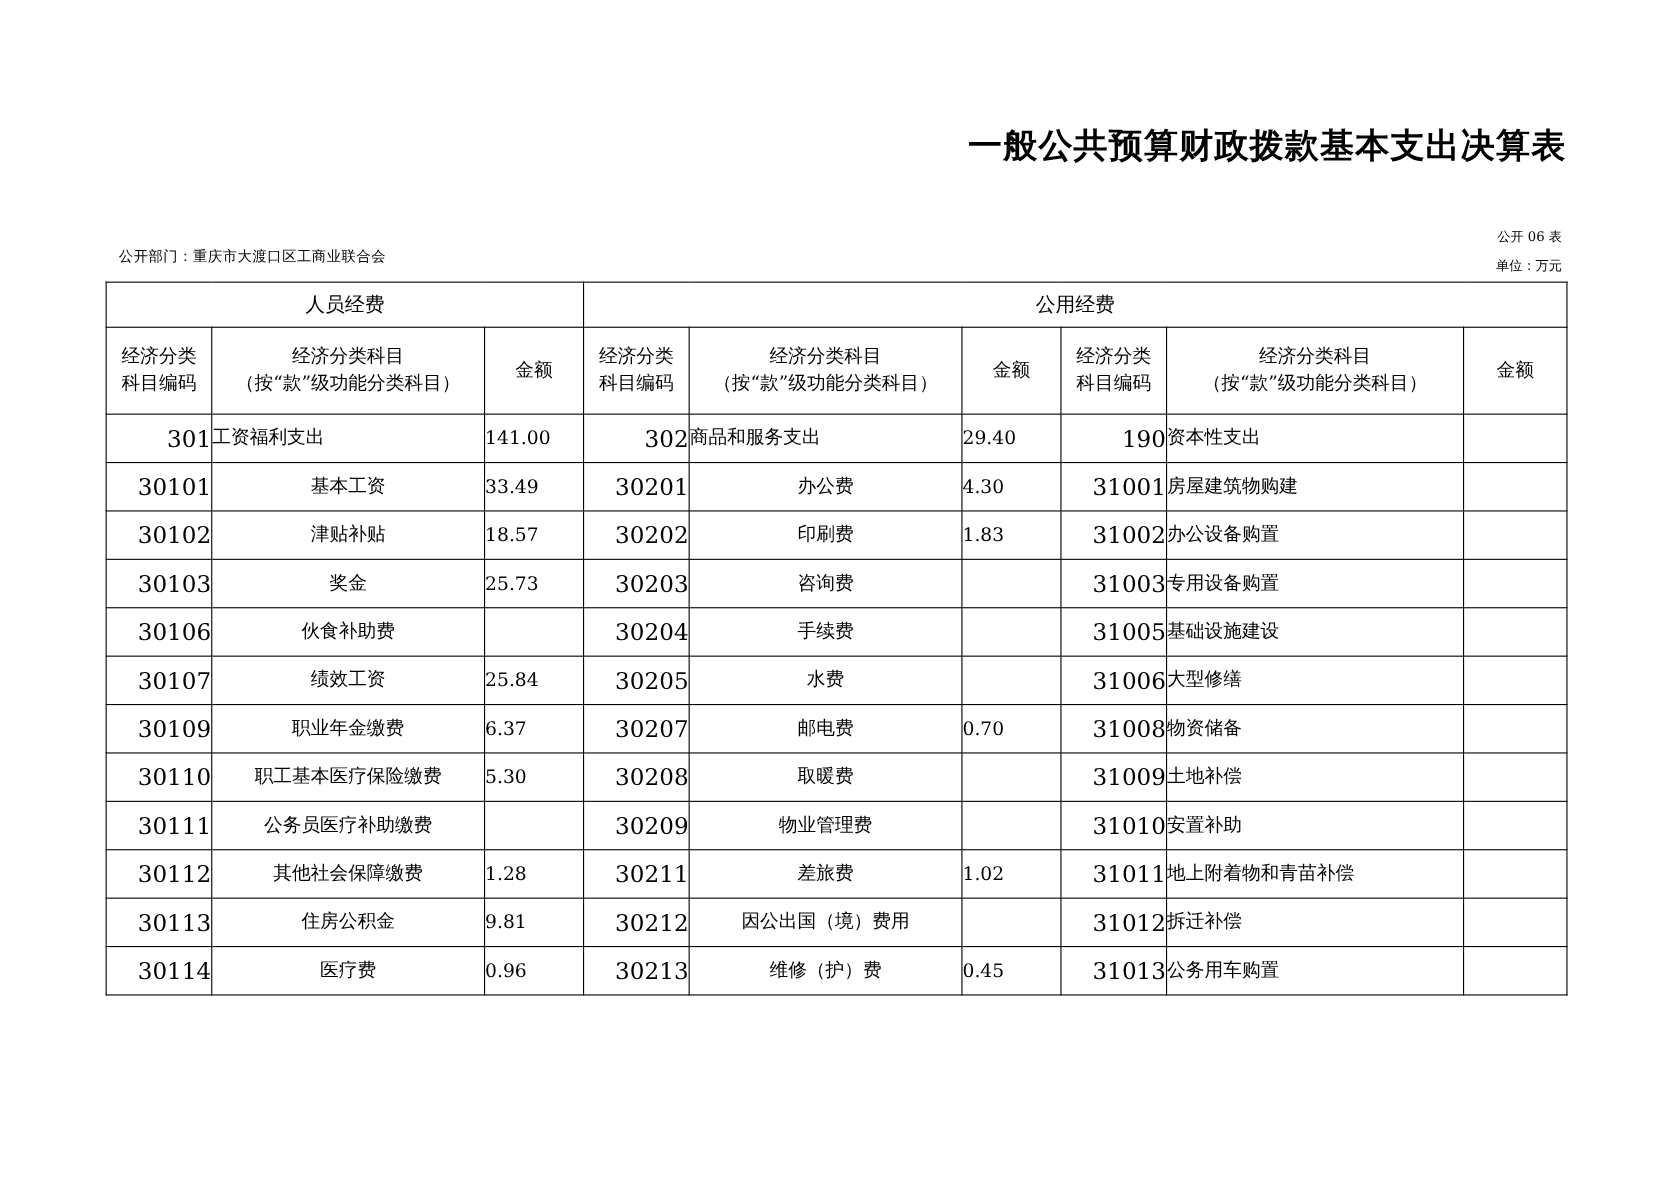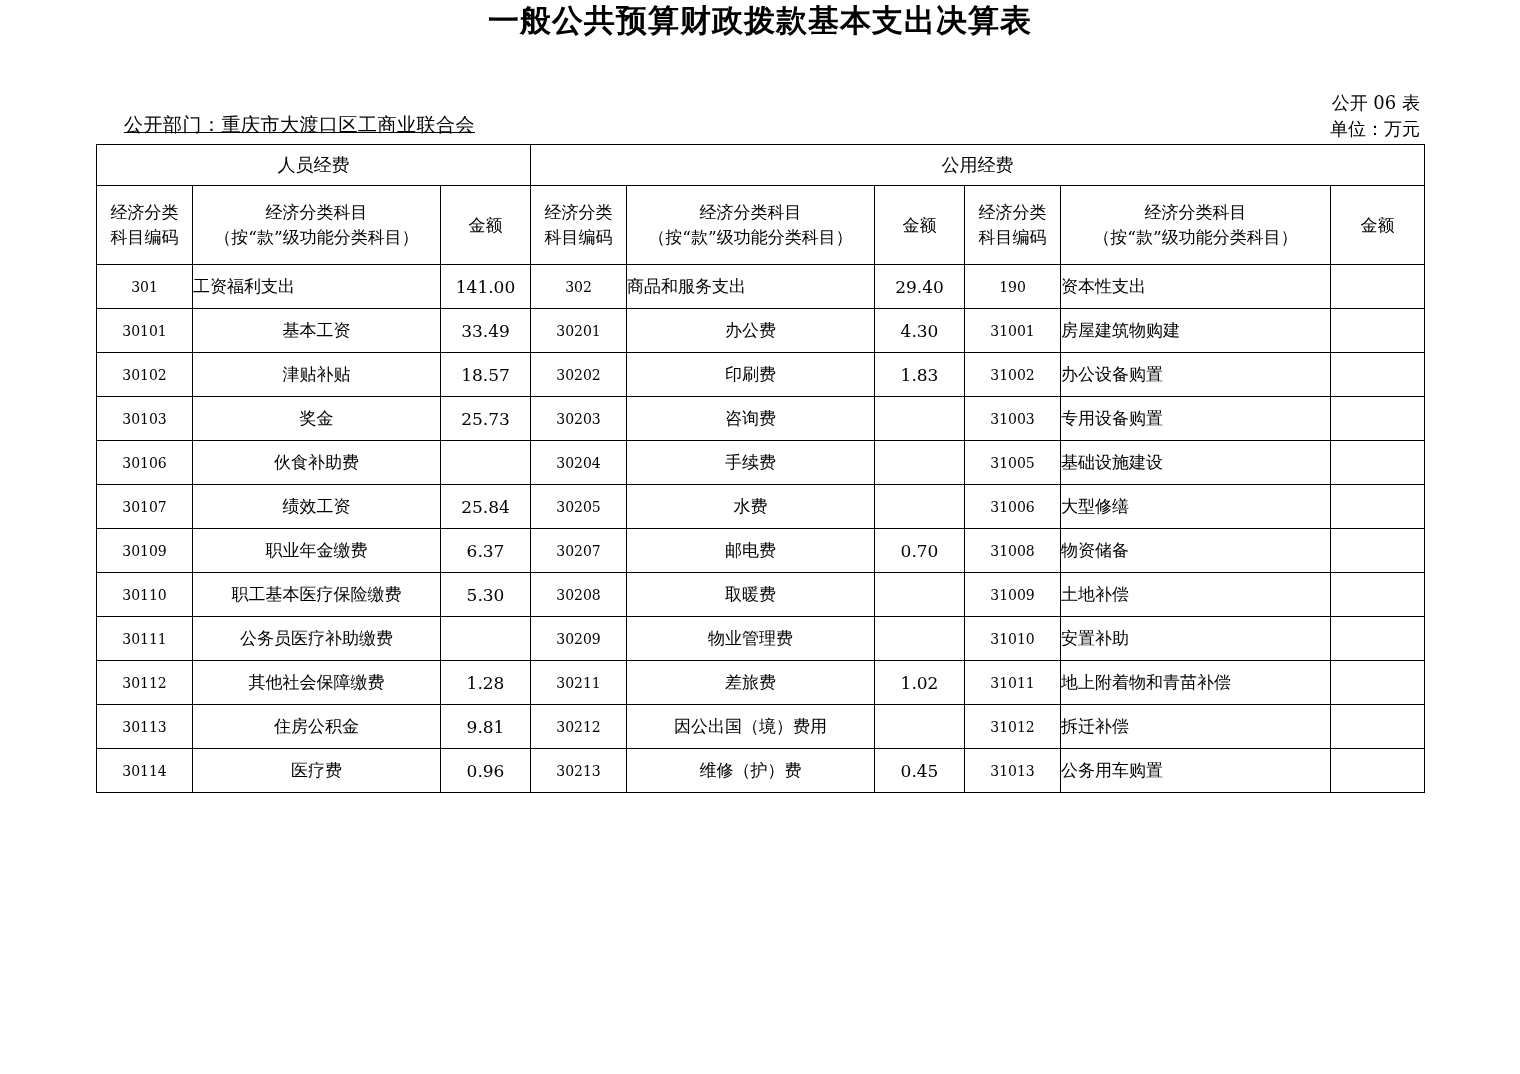--- a/index.html
+++ b/index.html
@@ -16,45 +16,45 @@
     overflow: hidden;
   }
   .page {
     width: 1520px;
     height: 1074px;
     box-sizing: border-box;
     padding: 0 96px;
     position: relative;
   }
   .doc-title {
-    text-align: center;
+    text-align: right;
     font-size: 31px;
     font-weight: bold;
     letter-spacing: 1px;
+    margin-top: 112px;
     font-family: "DejaVu Serif", "Liberation Serif", serif;
   }
   .meta-row {
     position: relative;
     margin-top: 48px;
     height: 48px;
   }
   .dept-line {
     position: absolute;
-    left: 28px;
+    left: 12px;
     top: 22px;
-    font-size: 19px;
+    font-size: 13px;
     letter-spacing: 0.5px;
-    text-decoration: underline;
   }
   .right-meta {
     position: absolute;
     right: 4px;
     top: 0px;
     text-align: right;
-    font-size: 18px;
+    font-size: 12px;
     line-height: 26px;
   }
   table.main {
     width: 1328px;
     border-collapse: collapse;
     table-layout: fixed;
     margin-top: 6px;
     font-size: 17px;
   }
   table.main td, table.main th {
@@ -69,34 +69,34 @@
     font-weight: bold;
   }
   .col-head {
     text-align: center;
     height: 78px;
     font-size: 17px;
     line-height: 25px;
     padding: 4px 2px;
   }
   .cell-code {
-    text-align: center;
+    text-align: right;
     padding-left: 14px;
     height: 43px;
-    font-size: 14px;
+    font-size: 21px;
   }
   .cell-name {
     text-align: center;
     height: 43px;
     font-size: 17px;
     padding: 3px 8px;
     line-height: 25px;
   }
   .cell-amt {
-    text-align: center;
+    text-align: left;
     padding-right: 12px;
     height: 43px;
     font-size: 17px;
   }
   .bold {
     font-weight: bold;
   }
   .name-left {
     text-align: left;
     padding-left: 14px;

